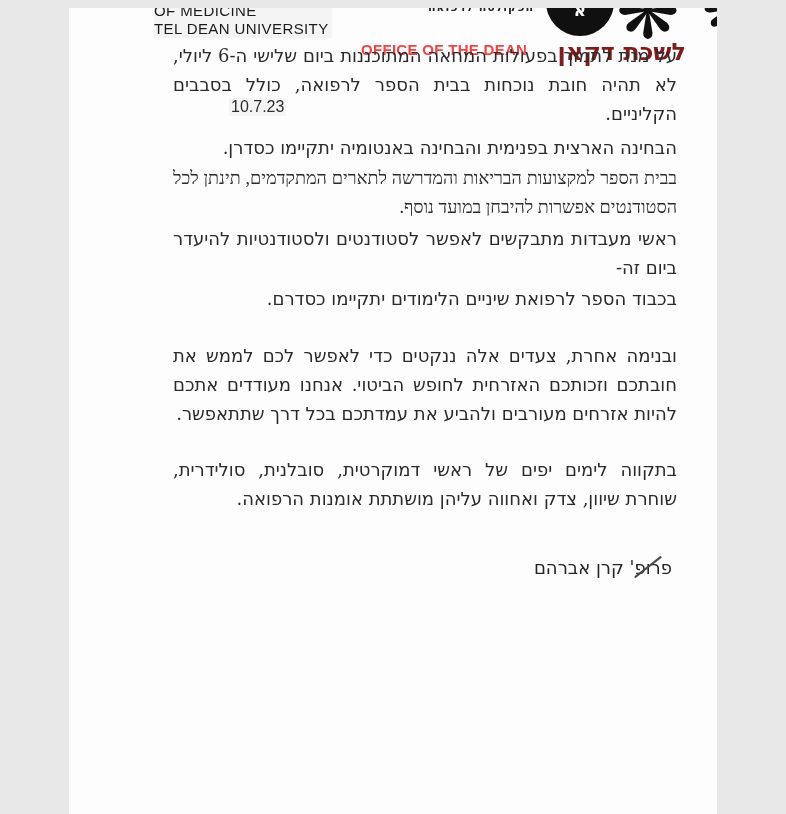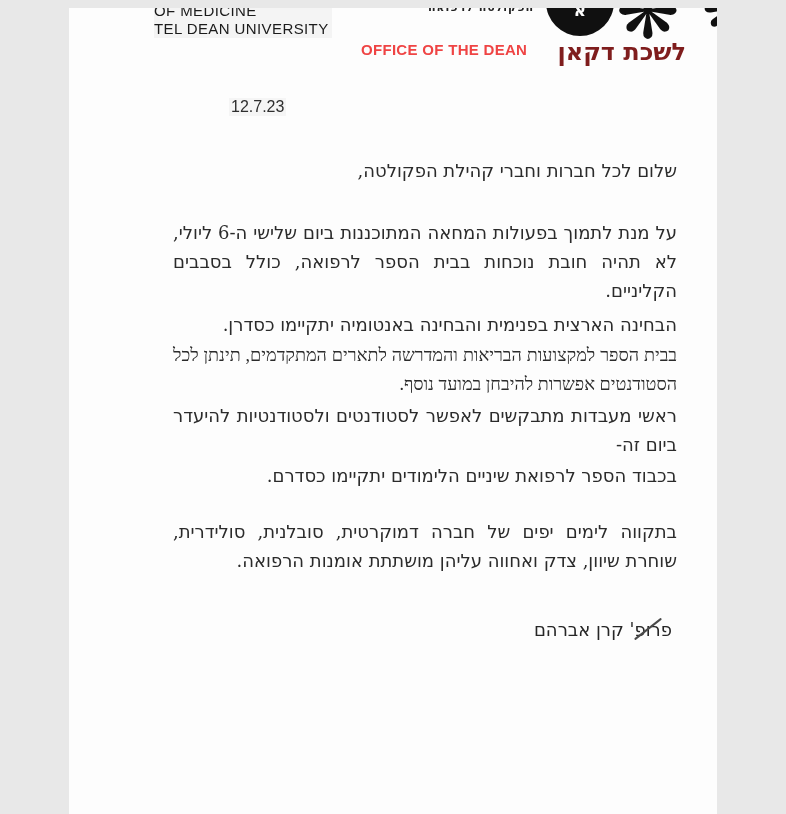--- a/index.html
+++ b/index.html
@@ -158,30 +158,30 @@
 
   <div class="logo-circle">
     <span class="logo-letter">א</span>
   </div>
   <div class="logo-flower f1">❋</div>
   <div class="logo-flower f2">❋</div>
 
   <div class="hdr-office-en">OFFICE OF THE DEAN</div>
   <div class="hdr-office-he">לשכת דקאן</div>
 
-  <div class="date">12.7.23</div>
+  <div class="date">10.7.23</div>
 
   <div class="body" dir="rtl">
-    <p class="greeting">שלום לכל חברות וחברי קהילת הפקולטה,</p>
     <p class="p1">על מנת לתמוך בפעולות המחאה המתוכננות ביום שלישי ה-6 ליולי, לא תהיה חובת נוכחות בבית הספר לרפואה, כולל בסבבים הקליניים.</p>
     <p class="p2">הבחינה הארצית בפנימית והבחינה באנטומיה יתקיימו כסדרן.</p>
     <p class="p3">בבית הספר למקצועות הבריאות והמדרשה לתארים המתקדמים, תינתן לכל הסטודנטים אפשרות להיבחן במועד נוסף.</p>
     <p class="p4">ראשי מעבדות מתבקשים לאפשר לסטודנטים ולסטודנטיות להיעדר ביום זה-</p>
     <p class="p5">בכבוד הספר לרפואת שיניים הלימודים יתקיימו כסדרם.</p>
-    <p class="p7">בתקווה לימים יפים של חברה דמוקרטית, סובלנית, סולידרית, שוחרת שיוון, צדק ואחווה עליהן מושתתת אומנות הרפואה.</p>
+    <p class="p6">ובנימה אחרת, צעדים אלה ננקטים כדי לאפשר לכם לממש את חובתכם וזכותכם האזרחית לחופש הביטוי. אנחנו מעודדים אתכם להיות אזרחים מעורבים ולהביע את עמדתכם בכל דרך שתתאפשר.</p>
+    <p class="p7">בתקווה לימים יפים של ראשי דמוקרטית, סובלנית, סולידרית, שוחרת שיוון, צדק ואחווה עליהן מושתתת אומנות הרפואה.</p>
 
     <div class="sig-row">
       <span class="sig-name">פרופ' קרן אברהם</span>
       <span class="sig-stroke"></span>
     </div>
   </div>
 
 </div>
 
 </body></html>

